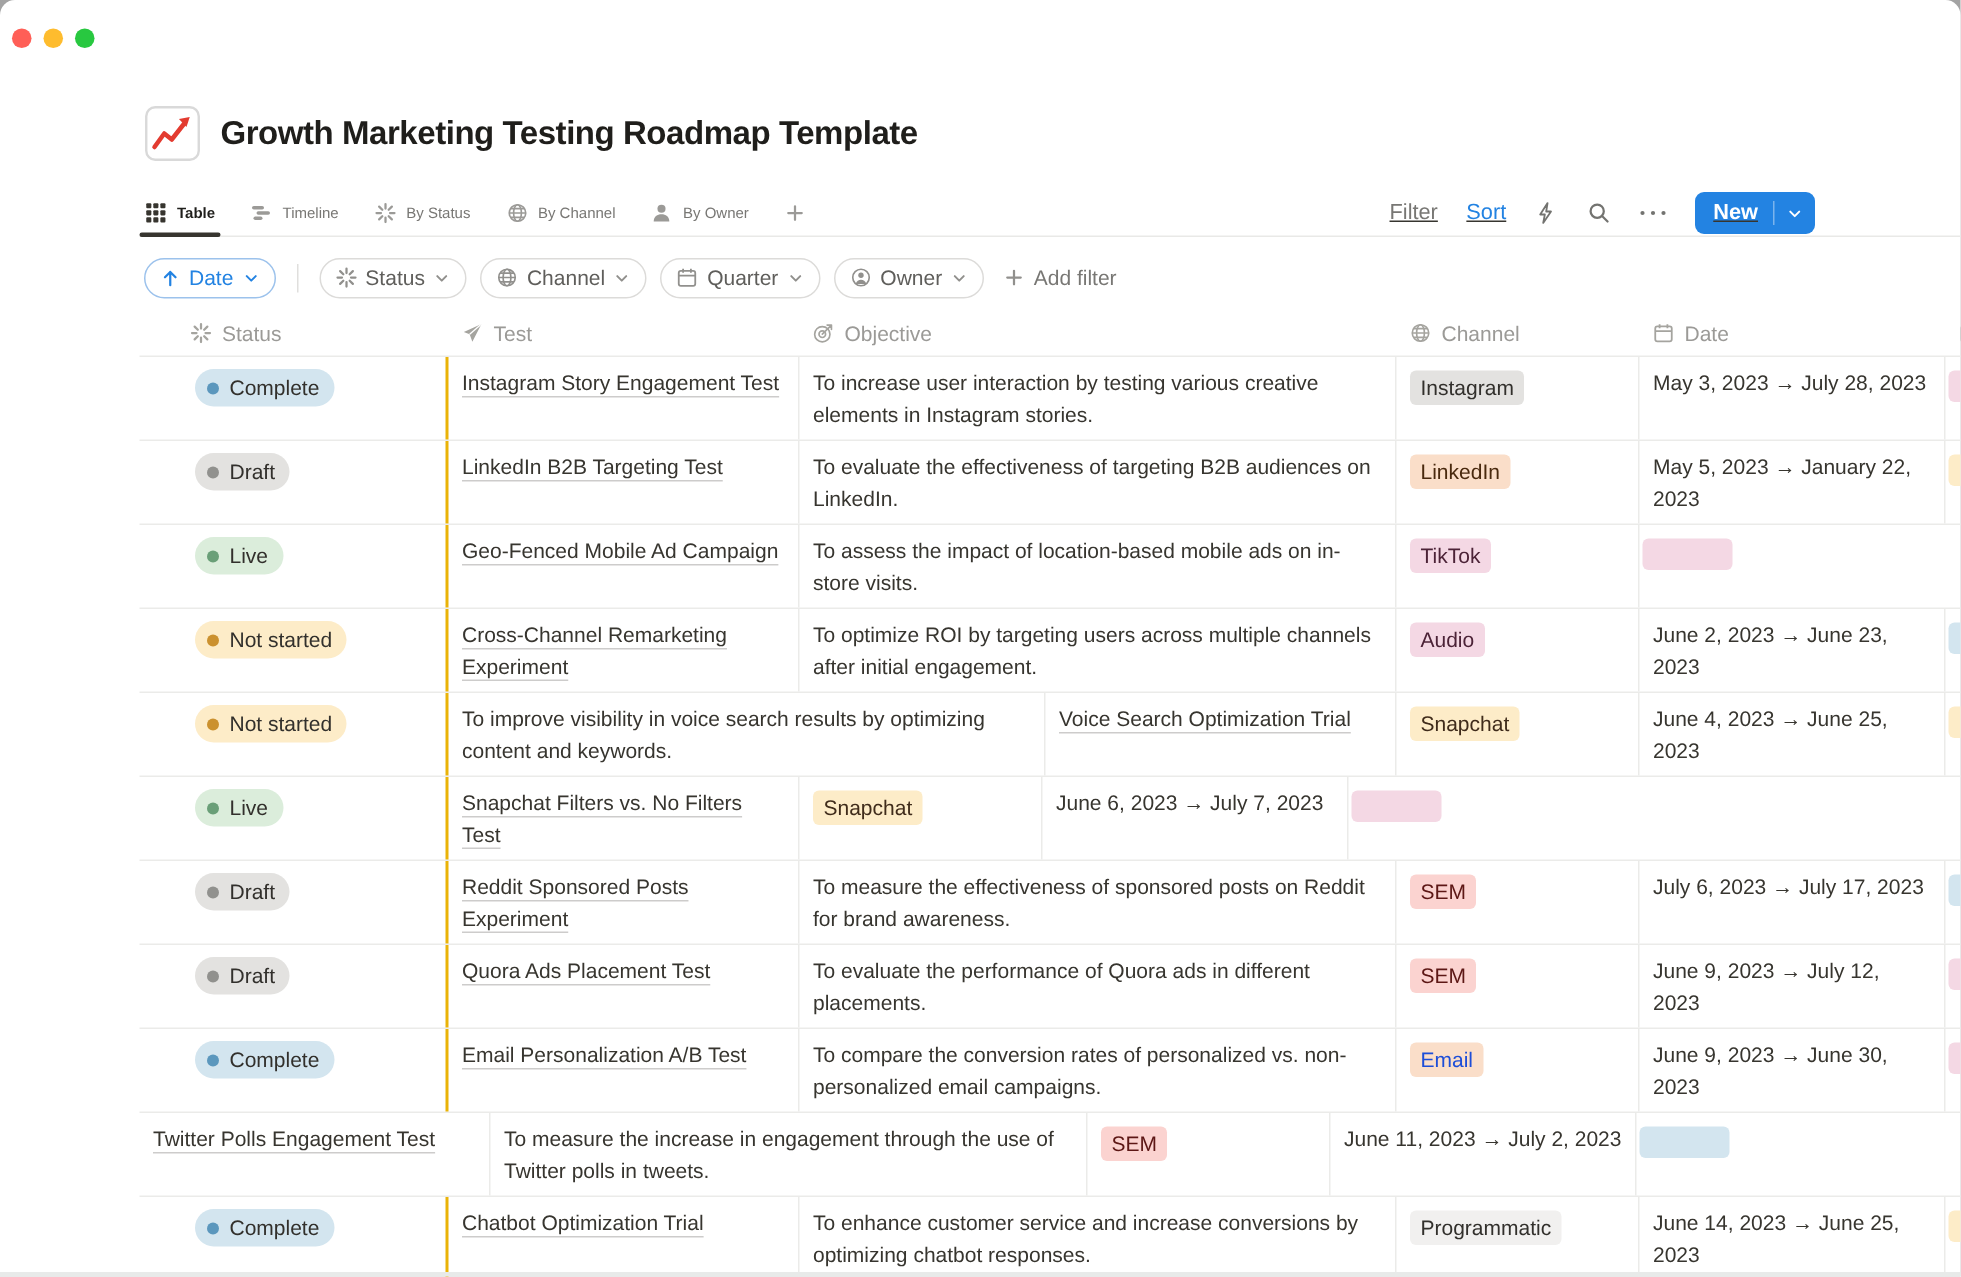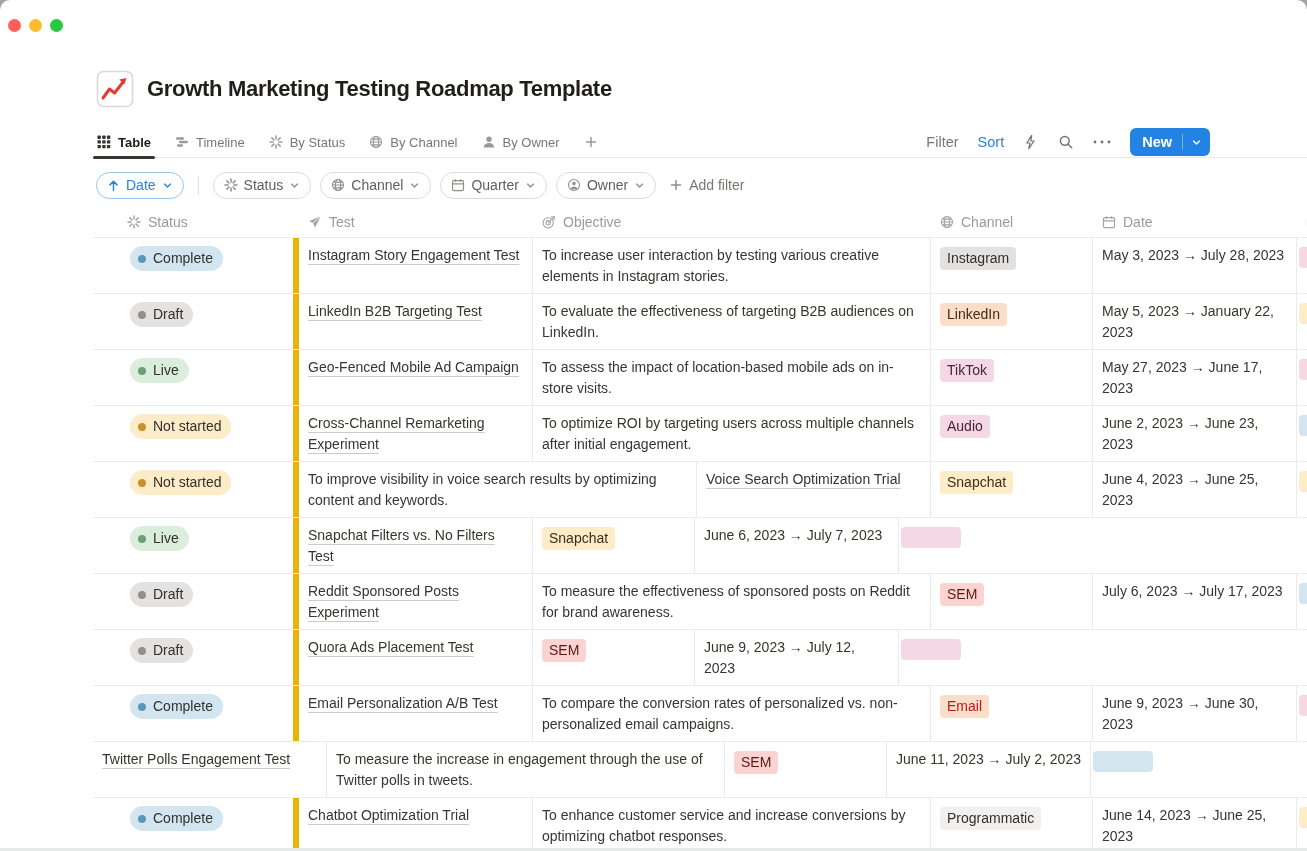--- a/index.html
+++ b/index.html
@@ -10,28 +10,28 @@
   .traffic-lights { position:absolute; top:19px; left:8px; display:flex; gap:8px; z-index:5; }
   .light { width:13px; height:13px; border-radius:50%; }
   .light.red{background:#ff5f57}.light.yellow{background:#febc2e}.light.green{background:#28c840}
 
   .title-row { position:absolute; left:96px; top:70px; display:flex; align-items:center; gap:13px; }
   .page-emoji { width:38px; height:38px; display:inline-flex; }
   h1 { font-size:22px; font-weight:700; color:#1f1e1b; letter-spacing:-0.3px; white-space:nowrap; }
 
   .tab-divider { position:absolute; left:93px; right:0; top:157px; height:1px; background:#e9e9e7; }
   .tabbar { position:absolute; left:97px; top:127px; height:30px; display:flex; align-items:center; gap:24px; }
-  .tab { position:relative; display:flex; align-items:flex-start; gap:7px; font-size:13px; color:#787774; font-weight:500; cursor:pointer; white-space:nowrap; }
+  .tab { position:relative; display:flex; align-items:center; gap:7px; font-size:10px; color:#787774; font-weight:500; cursor:pointer; white-space:nowrap; }
   .tab.active { color:#1f1e1b; font-weight:600; }
   .tab.active::after { content:""; position:absolute; left:-4px; right:-4px; bottom:-9px; height:3px; background:#37352f; border-radius:2px; }
   .tab .icon { display:inline-flex; color:#9b9a97; }
   .tab.active .icon { color:#37352f; }
   .tab.add-view { color:#9b9a97; }
 
-  .toolbar { position:absolute; right:97px; top:127px; height:30px; display:flex; align-items:center; gap:19px; }
+  .toolbar { position:absolute; right:97px; top:127px; height:30px; display:flex; align-items:center; gap:19px;text-decoration:underline; }
   .tb-label { font-size:14.5px; color:#787774; cursor:pointer; }
   .tb-label.active { color:#2383e2; }
   .tb-icon { display:inline-flex; color:#737370; cursor:pointer; }
   .new-button { display:flex; align-items:center; height:28px; background:#2383e2; border-radius:6px; color:#fff; cursor:pointer;text-align:center; }
   .new-main { padding:0 10px 0 12px; font-size:14.5px; font-weight:600; }
   .new-sep { width:1px; height:16px; background:rgba(255,255,255,.4); }
   .new-chevron { display:inline-flex; padding:0 8px; }
 
   .pills-row { position:absolute; left:96px; top:171px; height:28px; display:flex; align-items:center; gap:9px; }
   .pill { height:27px; display:flex; align-items:center; gap:6px; padding:0 10px; border:1px solid #dcdbd9; border-radius:999px; font-size:14px; color:#5f5e5b; cursor:pointer; white-space:nowrap; background:#fff; }
@@ -45,21 +45,21 @@
   .table-area { position:absolute; left:0; top:207px; width:1420px; }
   .trow { display:flex; margin-left:93px; border-bottom:1px solid #ebebe9; }
   .thead { height:31px; align-items:center; color:#9b9a97; font-size:14px; }
   .thead .hcell { display:flex; align-items:center; gap:7px; padding-left:9px; cursor:pointer; height:100%; }
   .thead .hcell .icon { display:inline-flex; color:#a5a49f; }
   .thead .hcell.c0 { padding-left:34px; }
   .c0{width:206px;flex:none}.c1{width:234px;flex:none}.c2{width:398px;flex:none}
   .c3{width:162px;flex:none}.c4{width:204px;flex:none}.c5{width:120px;flex:none}
   .drow { min-height:53px; }
   .cell { padding:7px 9px 6px 9px; font-size:14px; line-height:1.5; border-right:1px solid #ebebe9; cursor:pointer; }
-  .cell.c0 { padding-left:37px; border-right:6px solid #eab308; }
+  .cell.c0 { padding-left:37px; border-right:2px solid #eab308; }
   .cell.c5 { border-right:none; padding:7px 0 0 2px; }
   .badge { display:inline-flex; align-items:center; gap:7px; padding:2px 10px 2px 8px; border-radius:999px; font-size:14px; color:#32302c; margin-top:1px; white-space:nowrap; }
   .dot { width:8px; height:8px; border-radius:50%; flex:none; }
   .test-link { font-weight:500; color:#37352f; text-decoration:underline; text-decoration-color:rgba(55,53,47,.25); text-decoration-thickness:1px; text-underline-offset:3.5px; }
   .tag { display:inline-block; padding:2px 7px; border-radius:4px; font-size:14px; line-height:1.35; margin-top:2px; white-space:nowrap; }
   .edge-tag { width:60px; height:21px; border-radius:4px; margin-top:2px; }
 
   .bottom-edge { position:absolute; left:0; right:0; bottom:0; height:3px; background:#e8eae9; }
   svg { display:block; }
 </style>
@@ -344,21 +344,20 @@
           <div class="cell c5"><span class="edge-tag" style="display: inline-block; background: rgb(253, 236, 200);"></span></div>
         </div>
         <div class="trow drow">
           <div class="cell c0"><span class="badge" style="background: rgb(219, 237, 219);">
               <span class="dot" style="background: rgb(106, 159, 120);"></span>
               <span>Live</span>
             </span></div>
           <div class="cell c1"><span class="test-link">Geo-Fenced Mobile Ad Campaign</span></div>
           <div class="cell c2">To assess the impact of location-based mobile ads on in-store visits.</div>
           <div class="cell c3"><span class="tag" style="background: rgb(244, 216, 228); color: rgb(76, 35, 55);">TikTok</span></div>
-          <div class="cell c4">May 27, 2023 → June 17, 2023</div>
           <div class="cell c5"><span class="edge-tag" style="display: inline-block; background: rgb(244, 216, 228);"></span></div>
         </div>
         <div class="trow drow">
           <div class="cell c0"><span class="badge" style="background: rgb(253, 236, 200);">
               <span class="dot" style="background: rgb(203, 145, 47);"></span>
               <span>Not started</span>
             </span></div>
           <div class="cell c1"><span class="test-link">Cross-Channel Remarketing Experiment</span></div>
           <div class="cell c2">To optimize ROI by targeting users across multiple channels after initial engagement.</div>
           <div class="cell c3"><span class="tag" style="background: rgb(244, 216, 228); color: rgb(76, 35, 55);">Audio</span></div>
@@ -396,32 +395,33 @@
           <div class="cell c3"><span class="tag" style="background: rgb(251, 211, 208); color: rgb(93, 23, 21);">SEM</span></div>
           <div class="cell c4">July 6, 2023 → July 17, 2023</div>
           <div class="cell c5"><span class="edge-tag" style="display: inline-block; background: rgb(211, 229, 239);"></span></div>
         </div>
         <div class="trow drow">
           <div class="cell c0"><span class="badge" style="background: rgb(227, 226, 224);">
               <span class="dot" style="background: rgb(145, 145, 142);"></span>
               <span>Draft</span>
             </span></div>
           <div class="cell c1"><span class="test-link">Quora Ads Placement Test</span></div>
+          <div class="cell c2">To evaluate the performance of Quora ads in different placements.</div>
           <div class="cell c3"><span class="tag" style="background: rgb(251, 211, 208); color: rgb(93, 23, 21);">SEM</span></div>
           <div class="cell c4">June 9, 2023 → July 12, 2023</div>
           <div class="cell c5"><span class="edge-tag" style="display: inline-block; background: rgb(244, 216, 228);"></span></div>
         </div>
         <div class="trow drow">
           <div class="cell c0"><span class="badge" style="background: rgb(211, 229, 239);">
               <span class="dot" style="background: rgb(91, 151, 189);"></span>
               <span>Complete</span>
             </span></div>
           <div class="cell c1"><span class="test-link">Email Personalization A/B Test</span></div>
           <div class="cell c2">To compare the conversion rates of personalized vs. non-personalized email campaigns.</div>
-          <div class="cell c3"><span class="tag" style="background: rgb(250, 222, 201); color: #b91c1c;">Email</span></div>
+          <div class="cell c3"><span class="tag" style="background: rgb(250, 222, 201); color: #1d4ed8;">Email</span></div>
           <div class="cell c4">June 9, 2023 → June 30, 2023</div>
           <div class="cell c5"><span class="edge-tag" style="display: inline-block; background: rgb(244, 216, 228);"></span></div>
         </div>
         <div class="trow drow">
           <div class="cell c1"><span class="test-link">Twitter Polls Engagement Test</span></div>
           <div class="cell c2">To measure the increase in engagement through the use of Twitter polls in tweets.</div>
           <div class="cell c3"><span class="tag" style="background: rgb(251, 211, 208); color: rgb(93, 23, 21);">SEM</span></div>
           <div class="cell c4">June 11, 2023 → July 2, 2023</div>
           <div class="cell c5"><span class="edge-tag" style="display: inline-block; background: rgb(211, 229, 239);"></span></div>
         </div>

